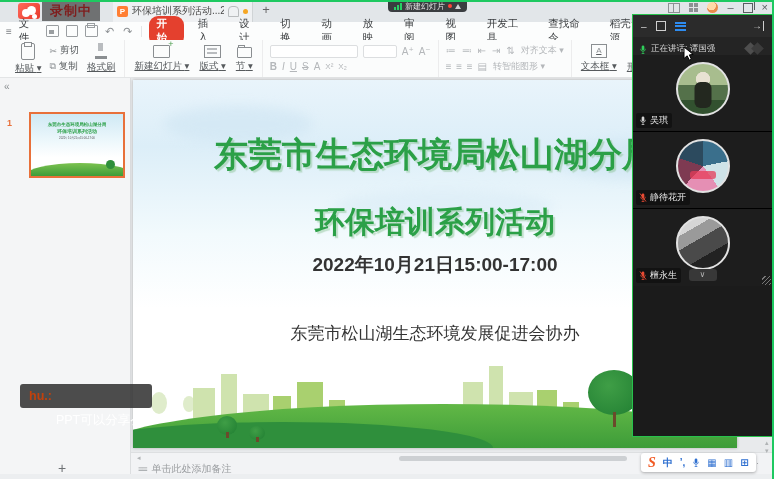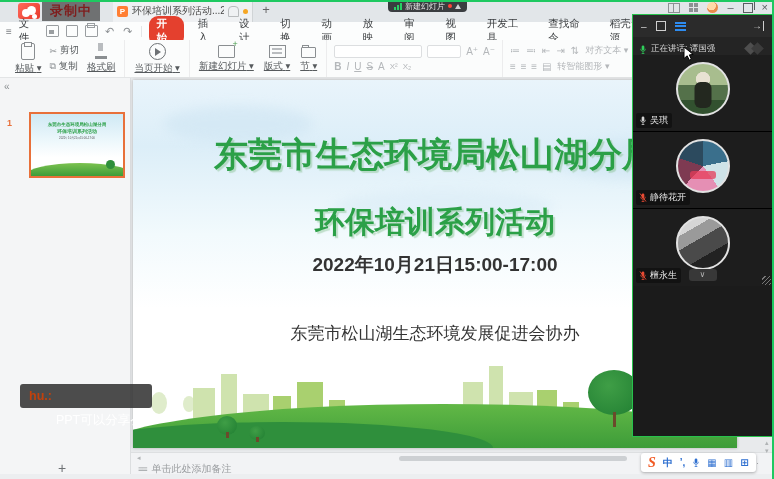--- a/index.html
+++ b/index.html
@@ -279,26 +279,20 @@
             <span>复制</span>
           </span>
       </div>
       <div class="bigbtn">
         <span class="ico-stamp"></span>
         <span class="cap">格式刷</span>
       </div>
     </div>
     <div class="tgroup">
       <div class="bigbtn">
-        <span class="ico-play"></span>
-        <span class="cap"><span>当页开始</span> <span>▾</span></span>
-      </div>
-    </div>
-    <div class="tgroup">
-      <div class="bigbtn">
         <span class="ico-newslide"></span>
         <span class="cap"><span>新建幻灯片</span> <span>▾</span></span>
       </div>
       <div class="bigbtn">
         <span class="ico-layout"></span>
         <span class="cap"><span>版式</span> <span>▾</span></span>
       </div>
       <div class="bigbtn">
         <span class="ico-folder"></span>
         <span class="cap"><span>节</span> <span>▾</span></span>

